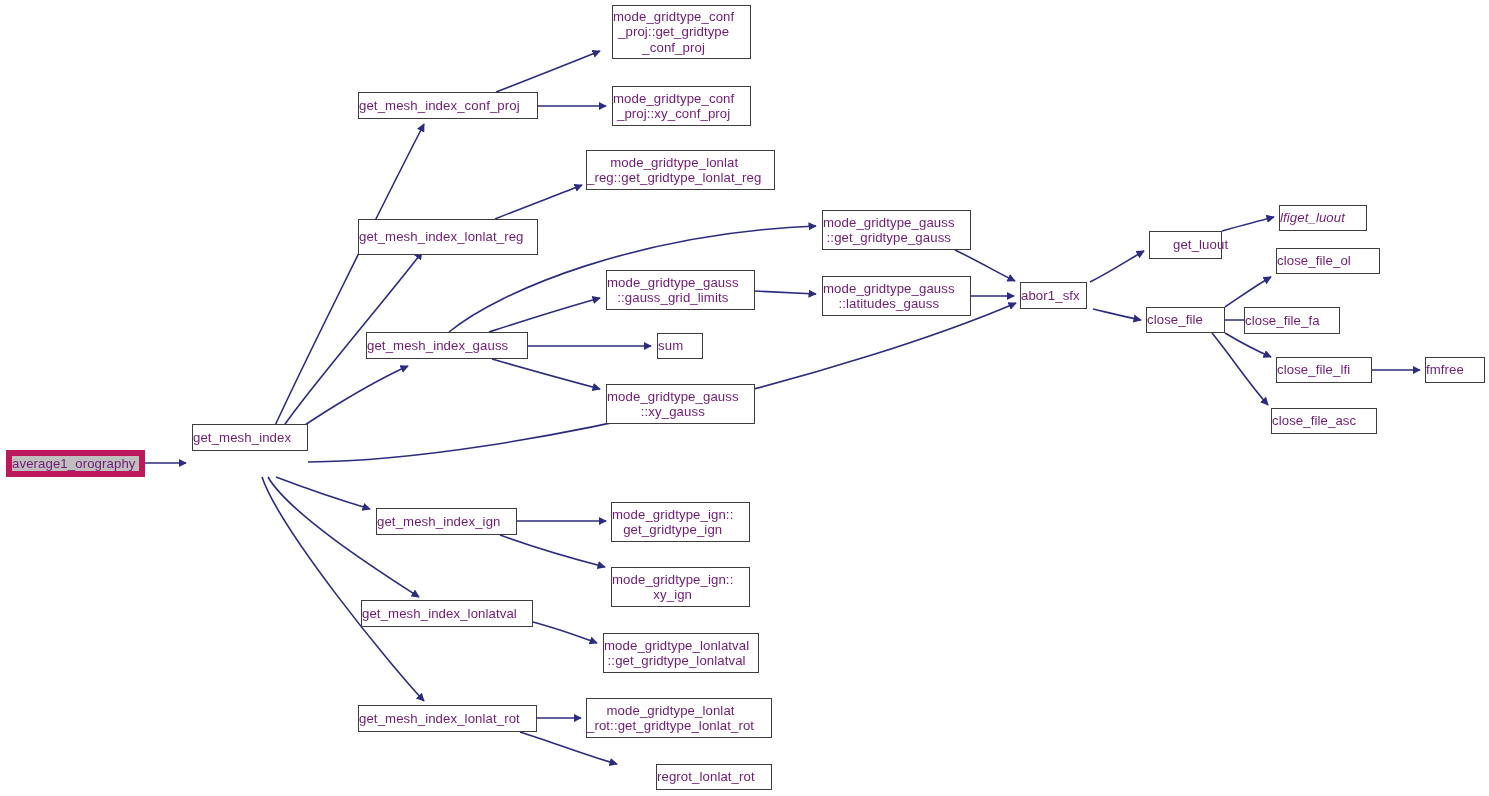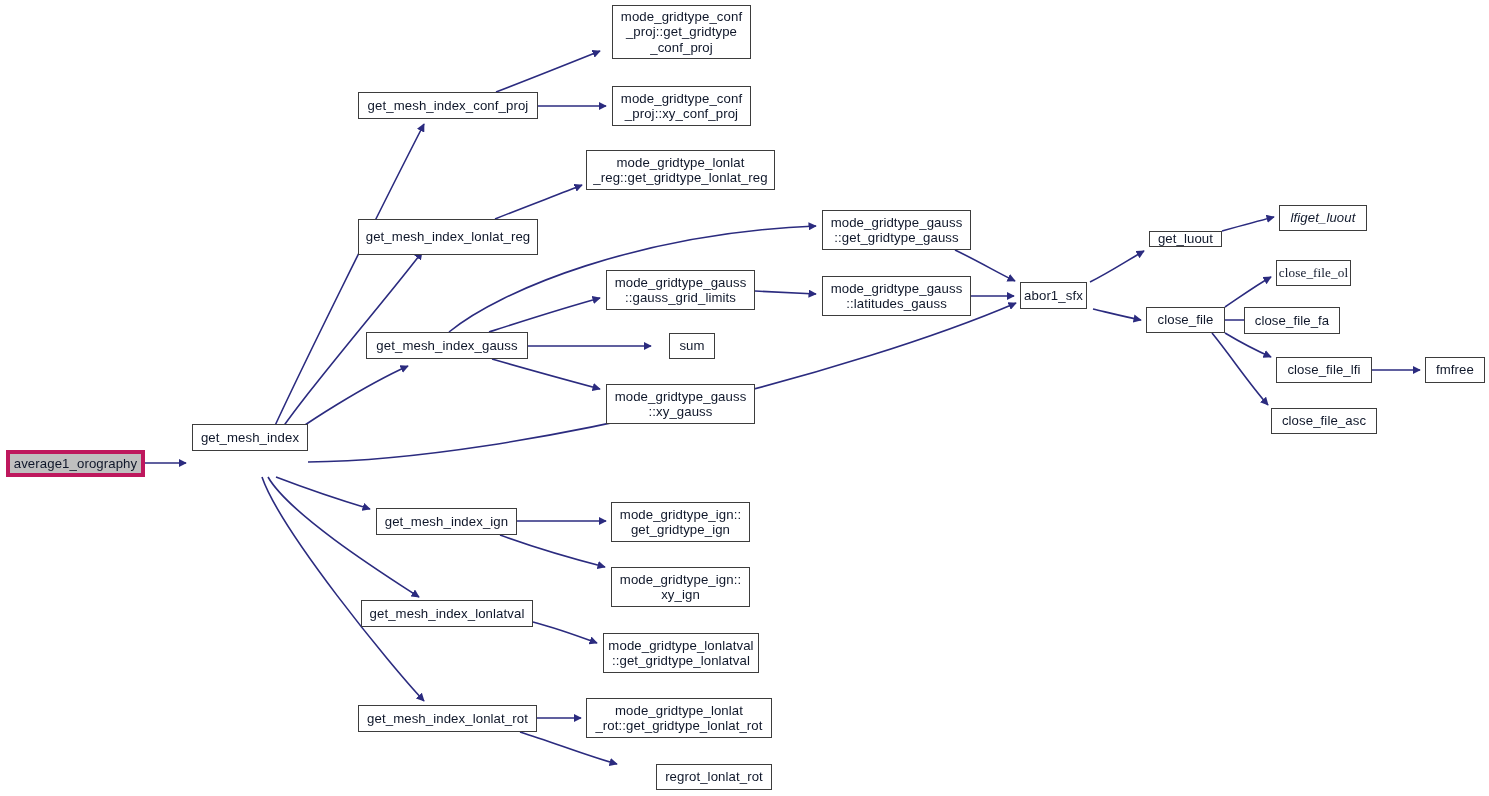--- a/index.html
+++ b/index.html
@@ -22,34 +22,34 @@
     top: 0;
     width: 1489px;
     height: 796px;
     pointer-events: none;
   }
   .node {
     position: absolute;
     box-sizing: border-box;
     border: 1px solid #3d3d3d;
     background: #ffffff;
-    color: #0f172a;
+    color: #701a75;
     display: flex;
     align-items: center;
-    justify-content: center;
+    justify-content: flex-start;
     text-align: center;
     font-size: 13.2px;
     line-height: 15.5px;
     letter-spacing: 0.1px;
     white-space: pre;
     z-index: 2;
   }
   .node.root {
     background: #bfbfbf;
-    border: 4px solid #be185d;
+    border: 6px solid #be185d;
   }
   .node-label {
     display: block;
     white-space: pre;
   }
 </style>
 </head>
 <body>
 
 <div id="canvas">
@@ -103,32 +103,32 @@
 _proj::get_gridtype
 _conf_proj</span></div>
       <div class="node" style="left: 612px; top: 86px; width: 139px; height: 40px;"><span class="node-label">mode_gridtype_conf
 _proj::xy_conf_proj</span></div>
       <div class="node" style="left: 358px; top: 219px; width: 180px; height: 36px;"><span class="node-label">get_mesh_index_lonlat_reg</span></div>
       <div class="node" style="left: 586px; top: 150px; width: 189px; height: 40px;"><span class="node-label">mode_gridtype_lonlat
 _reg::get_gridtype_lonlat_reg</span></div>
       <div class="node" style="left: 366px; top: 332px; width: 162px; height: 27px;"><span class="node-label">get_mesh_index_gauss</span></div>
       <div class="node" style="left: 606px; top: 270px; width: 149px; height: 40px;"><span class="node-label">mode_gridtype_gauss
 ::gauss_grid_limits</span></div>
-      <div class="node" style="left: 657px; top: 333px; width: 46px; height: 26px; margin-left: 12px;"><span class="node-label">sum</span></div>
+      <div class="node" style="left: 657px; top: 333px; width: 46px; height: 26px;"><span class="node-label">sum</span></div>
       <div class="node" style="left: 606px; top: 384px; width: 149px; height: 40px;"><span class="node-label">mode_gridtype_gauss
 ::xy_gauss</span></div>
       <div class="node" style="left: 822px; top: 210px; width: 149px; height: 40px;"><span class="node-label">mode_gridtype_gauss
 ::get_gridtype_gauss</span></div>
       <div class="node" style="left: 822px; top: 276px; width: 149px; height: 40px;"><span class="node-label">mode_gridtype_gauss
 ::latitudes_gauss</span></div>
       <div class="node" style="left: 1020px; top: 282px; width: 67px; height: 27px;"><span class="node-label">abor1_sfx</span></div>
-      <div class="node" style="left: 1149px; top: 231px; width: 73px; height: 16px;"><span class="node-label">get_luout</span></div>
+      <div class="node" style="left: 1149px; top: 231px; width: 73px; height: 28px; padding-left: 23px;"><span class="node-label">get_luout</span></div>
       <div class="node" style="left: 1146px; top: 307px; width: 79px; height: 26px;"><span class="node-label">close_file</span></div>
       <div class="node" style="left: 1279px; top: 205px; width: 88px; height: 26px; font-style: italic;"><span class="node-label">lfiget_luout</span></div>
-      <div class="node" style="left: 1276px; top: 260px; width: 75px; height: 26px; font-family: Liberation Serif, serif;"><span class="node-label">close_file_ol</span></div>
+      <div class="node" style="left: 1276px; top: 248px; width: 104px; height: 26px;"><span class="node-label">close_file_ol</span></div>
       <div class="node" style="left: 1244px; top: 307px; width: 96px; height: 27px;"><span class="node-label">close_file_fa</span></div>
       <div class="node" style="left: 1276px; top: 357px; width: 96px; height: 26px;"><span class="node-label">close_file_lfi</span></div>
       <div class="node" style="left: 1271px; top: 408px; width: 106px; height: 26px;"><span class="node-label">close_file_asc</span></div>
       <div class="node" style="left: 1425px; top: 357px; width: 60px; height: 26px;"><span class="node-label">fmfree</span></div>
       <div class="node" style="left: 376px; top: 508px; width: 141px; height: 27px;"><span class="node-label">get_mesh_index_ign</span></div>
       <div class="node" style="left: 611px; top: 502px; width: 139px; height: 40px;"><span class="node-label">mode_gridtype_ign::
 get_gridtype_ign</span></div>
       <div class="node" style="left: 611px; top: 567px; width: 139px; height: 40px;"><span class="node-label">mode_gridtype_ign::
 xy_ign</span></div>
       <div class="node" style="left: 361px; top: 600px; width: 172px; height: 27px;"><span class="node-label">get_mesh_index_lonlatval</span></div>

